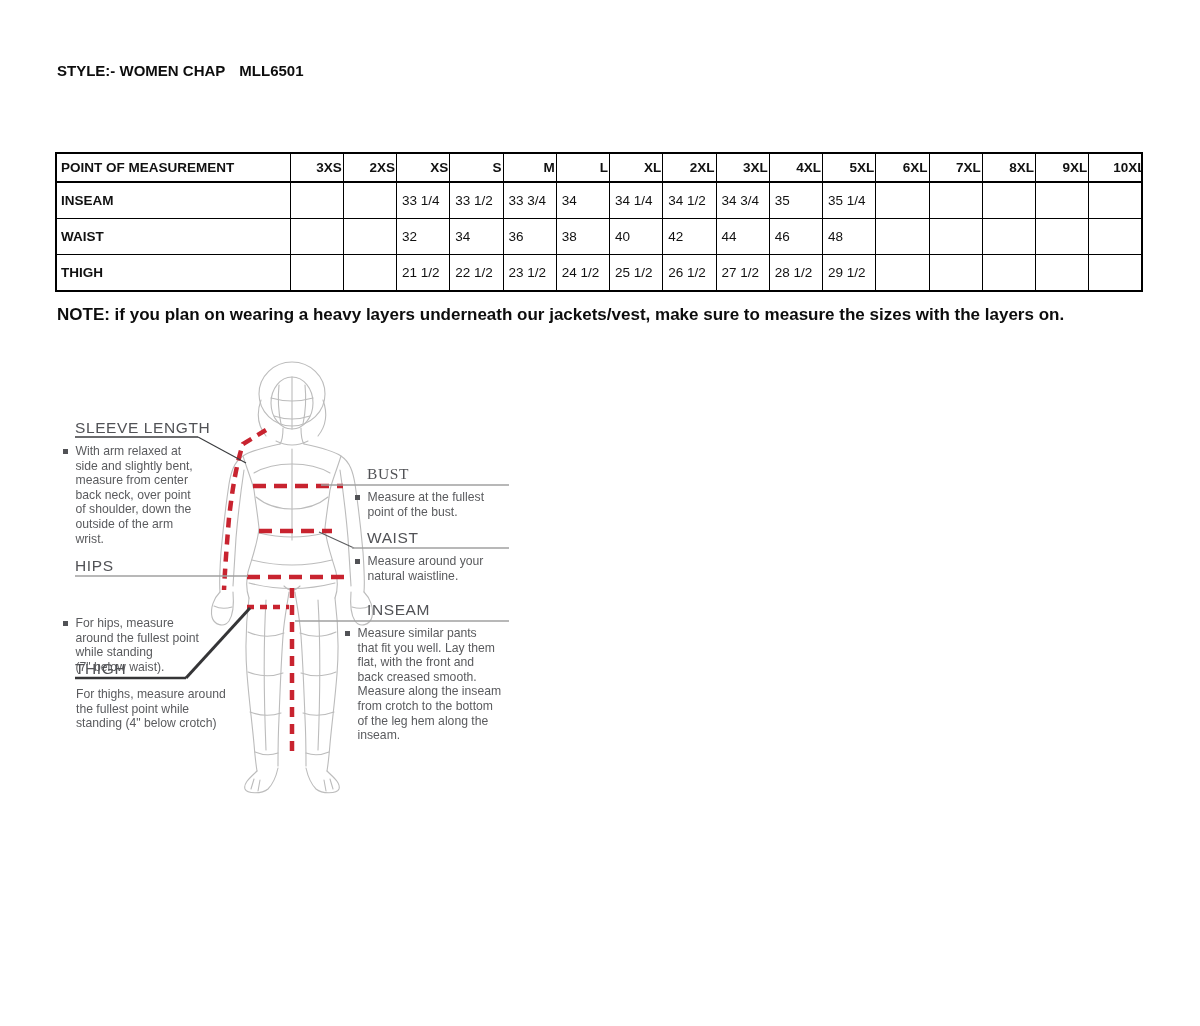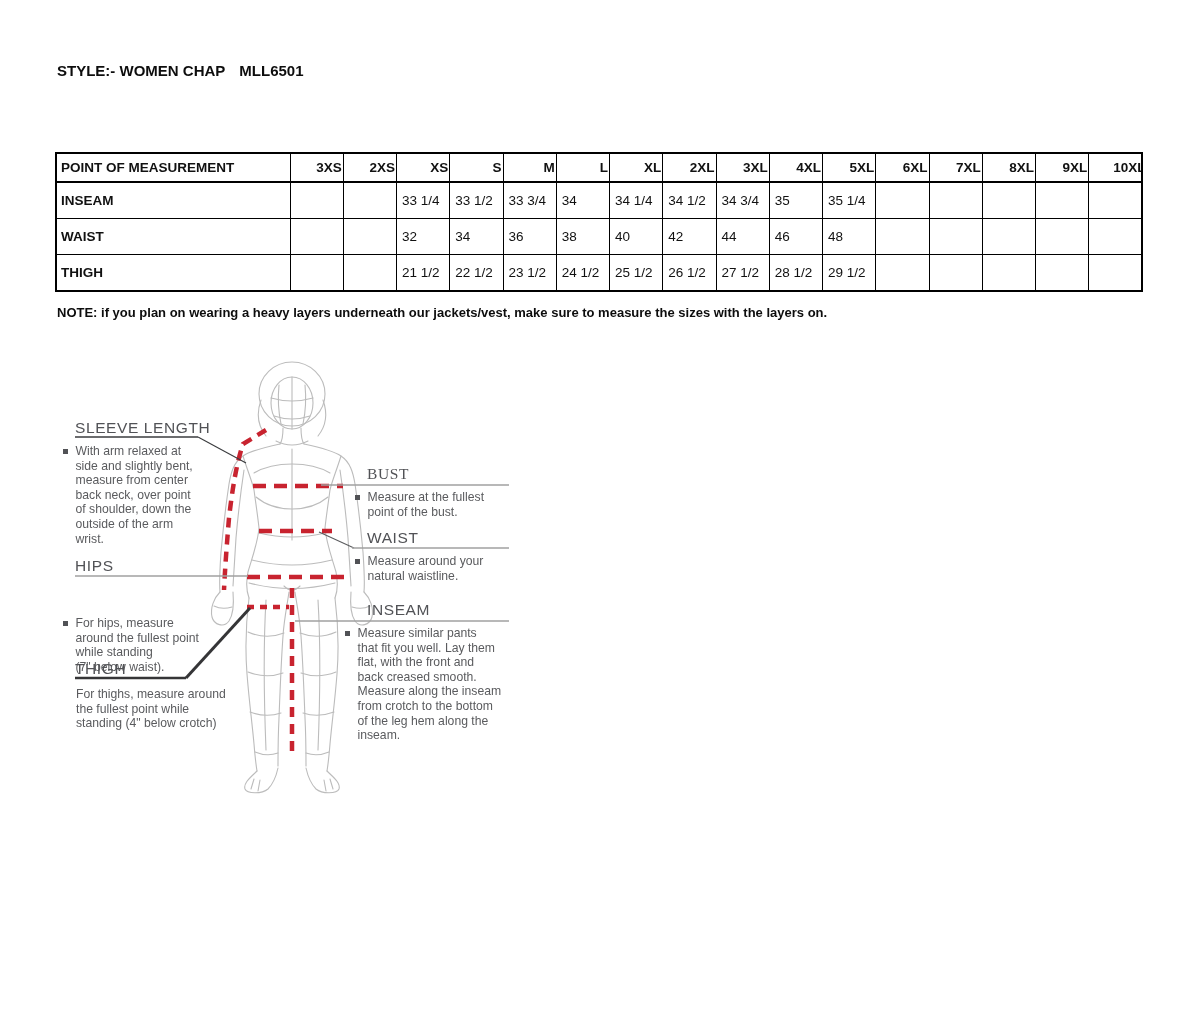--- a/index.html
+++ b/index.html
@@ -12,21 +12,21 @@
   .doc-title .code{margin-left:14px;}
   
   .tbl-wrap{position:absolute;left:55px;top:152px;width:912px;}
   table.size-chart{border-collapse:collapse;table-layout:fixed;width:1088px;border:2.4px solid #000;}
   table.size-chart th, table.size-chart td{border:1.4px solid #000;overflow:hidden;white-space:nowrap;}
   table.size-chart thead th{height:25px;font-size:13.5px;font-weight:bold;text-align:right;border-bottom:2.2px solid #000;padding-left:24px;}
   table.size-chart thead th.pom{text-align:left;padding-left:4px;}
   table.size-chart tbody td{height:33px;font-size:13.5px;text-align:left;padding-left:5px;vertical-align:middle;}
   table.size-chart tbody td.rowlabel{font-weight:bold;padding-left:4px;}
   
-  .note{position:absolute;left:57px;top:305px;font-size:13px;font-weight:bold;color:#0d0d0d;text-align:center;}
+  .note{position:absolute;left:57px;top:305px;font-size:17px;font-weight:bold;color:#0d0d0d;text-align:center;}
   
   .guide-svg{position:absolute;left:0;top:340px;width:540px;height:470px;}
   .g-head{position:absolute;font-size:15.5px;letter-spacing:0.6px;color:#515256;white-space:nowrap;}
   .g-desc{position:absolute;display:flex;gap:8px;font-size:12.2px;line-height:14.6px;color:#5a5b5e;}
   .g-desc .bullet{flex:0 0 auto;width:4.5px;height:4.5px;background:#515256;margin-top:5px;}
   .g-desc .txt{white-space:pre-line;}
   .h-sleeve{left:75px;top:419px;}   .d-sleeve{left:63px;top:444px;width:165px;}
   .h-hips{left:75px;top:557px;}     .d-hips{left:63px;top:616px;width:170px;}
   .h-thigh{left:75px;top:660px;}    .d-thigh{left:76px;top:687px;width:175px;}
   .h-bust{left:367px;top:465px;font-family:Liberation Serif, serif;}    .d-bust{left:355px;top:490px;width:165px;}

